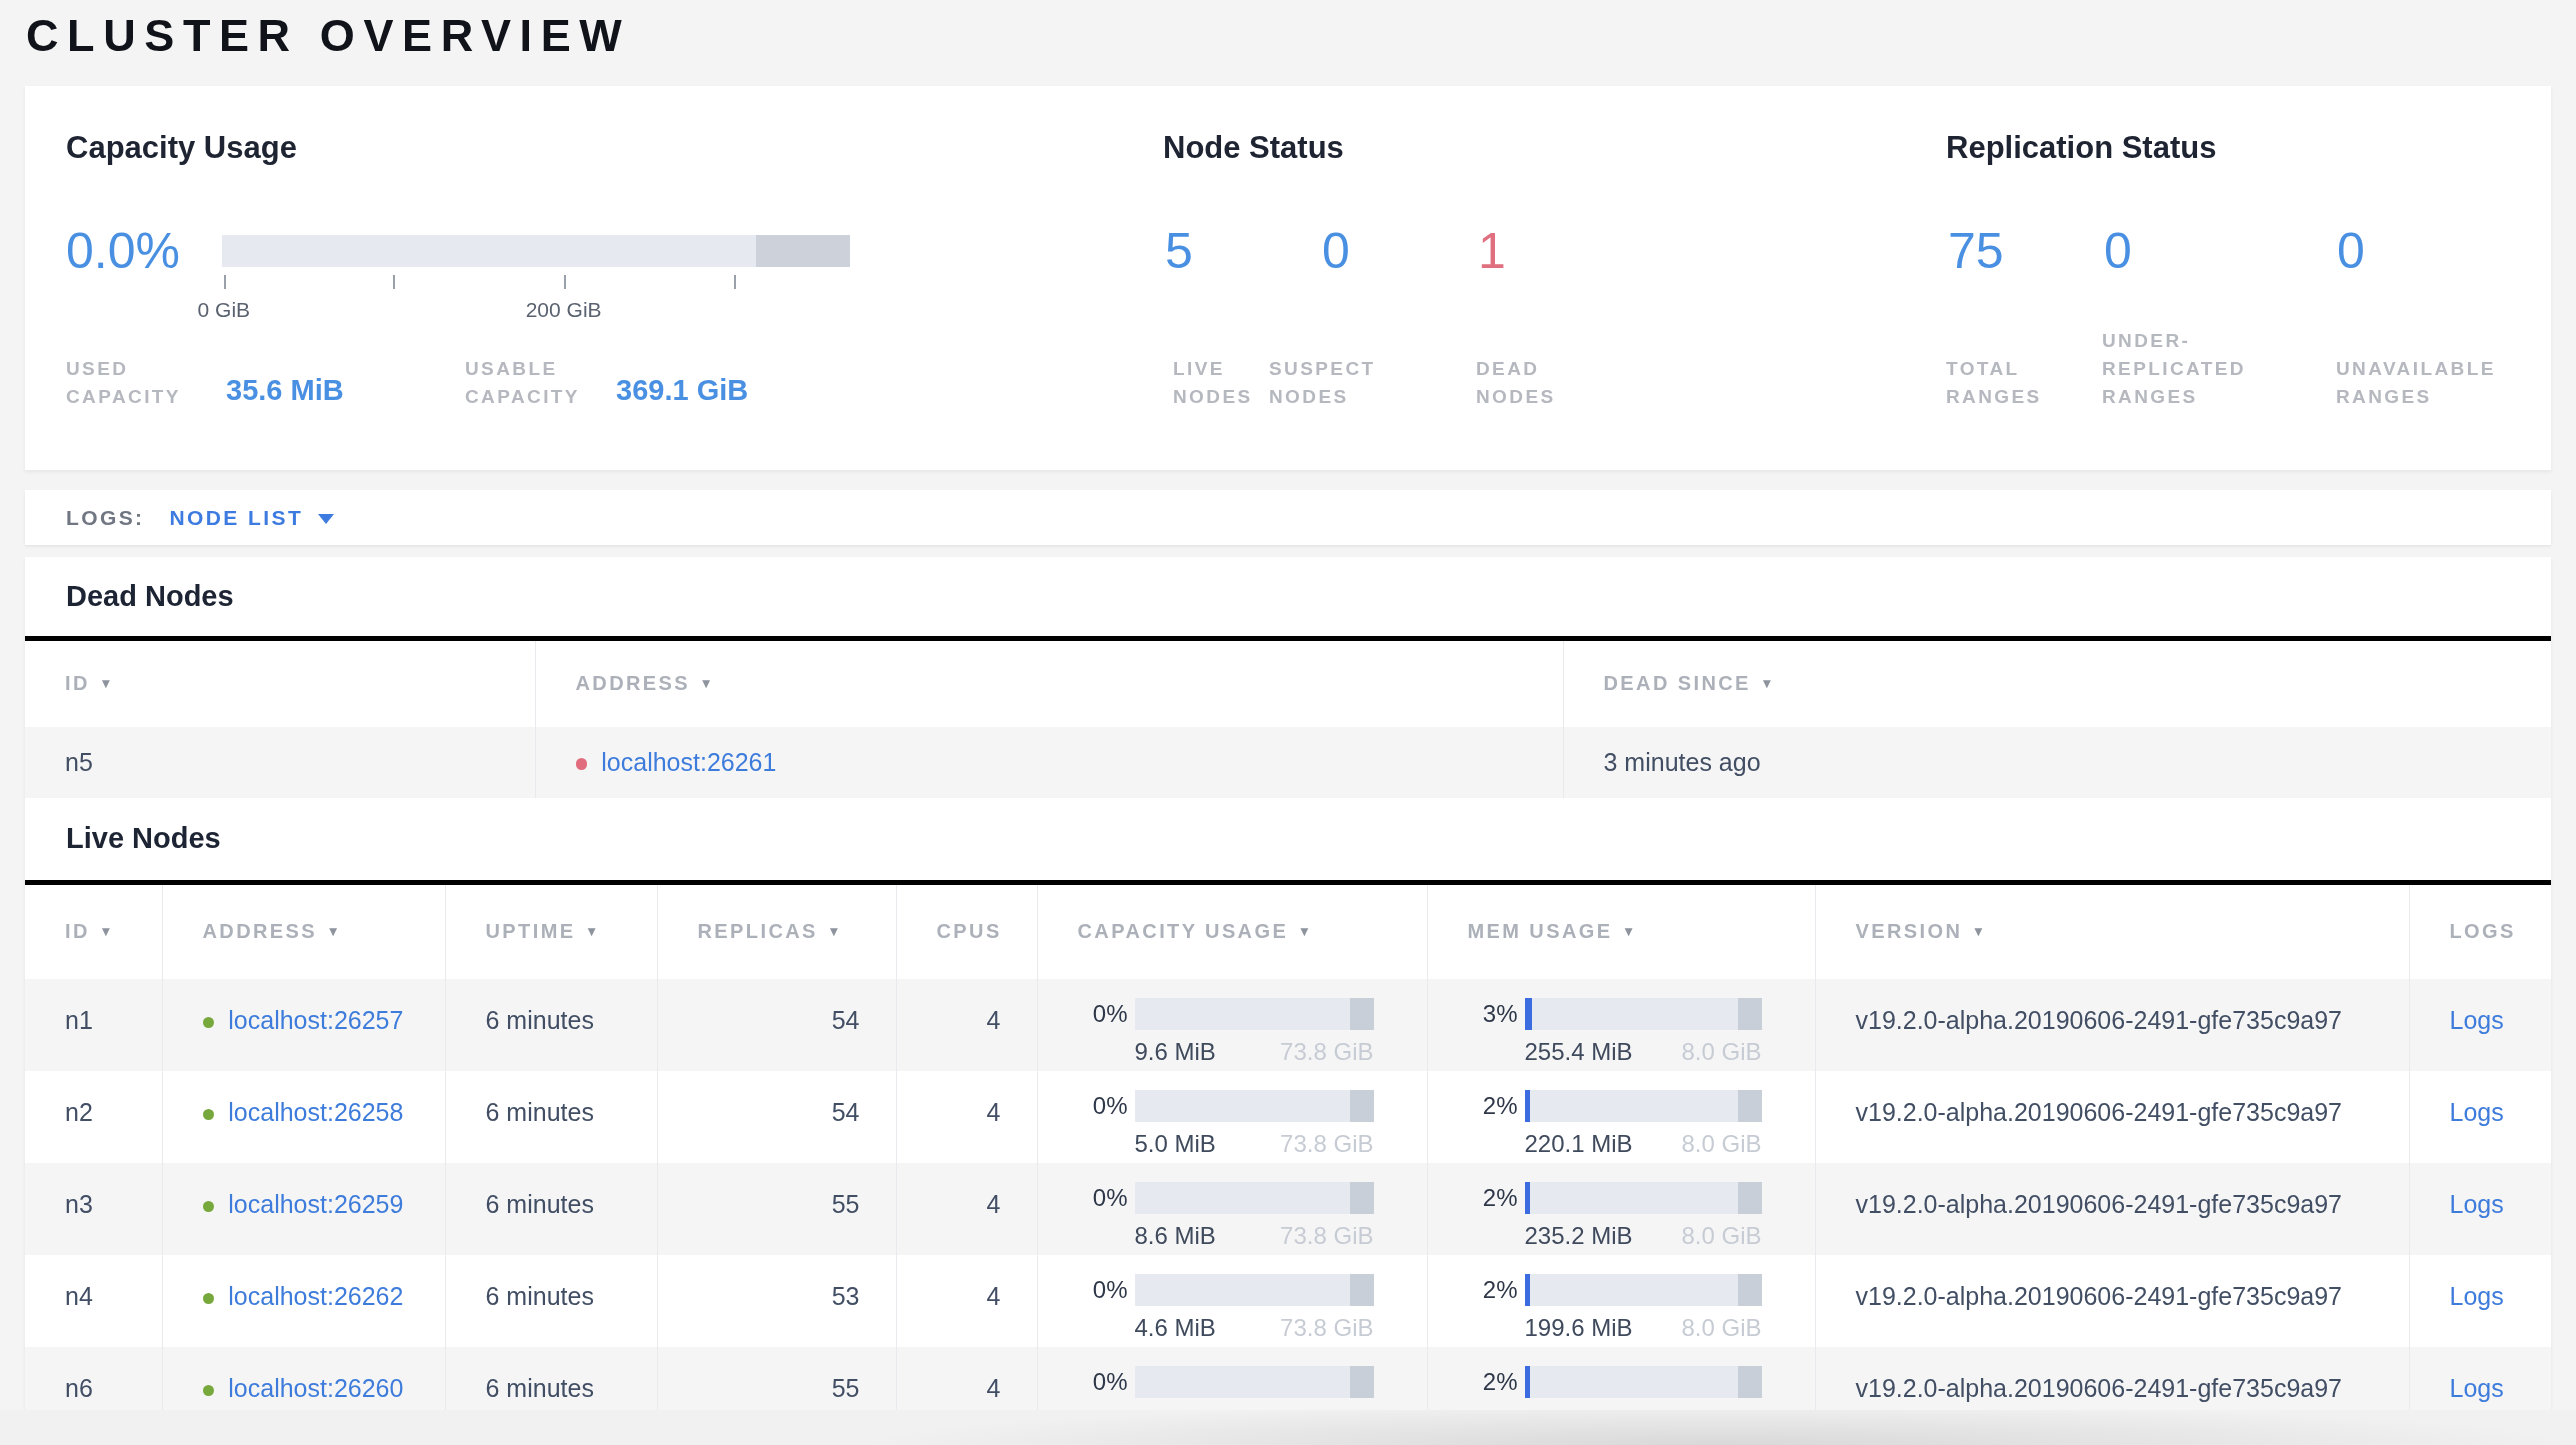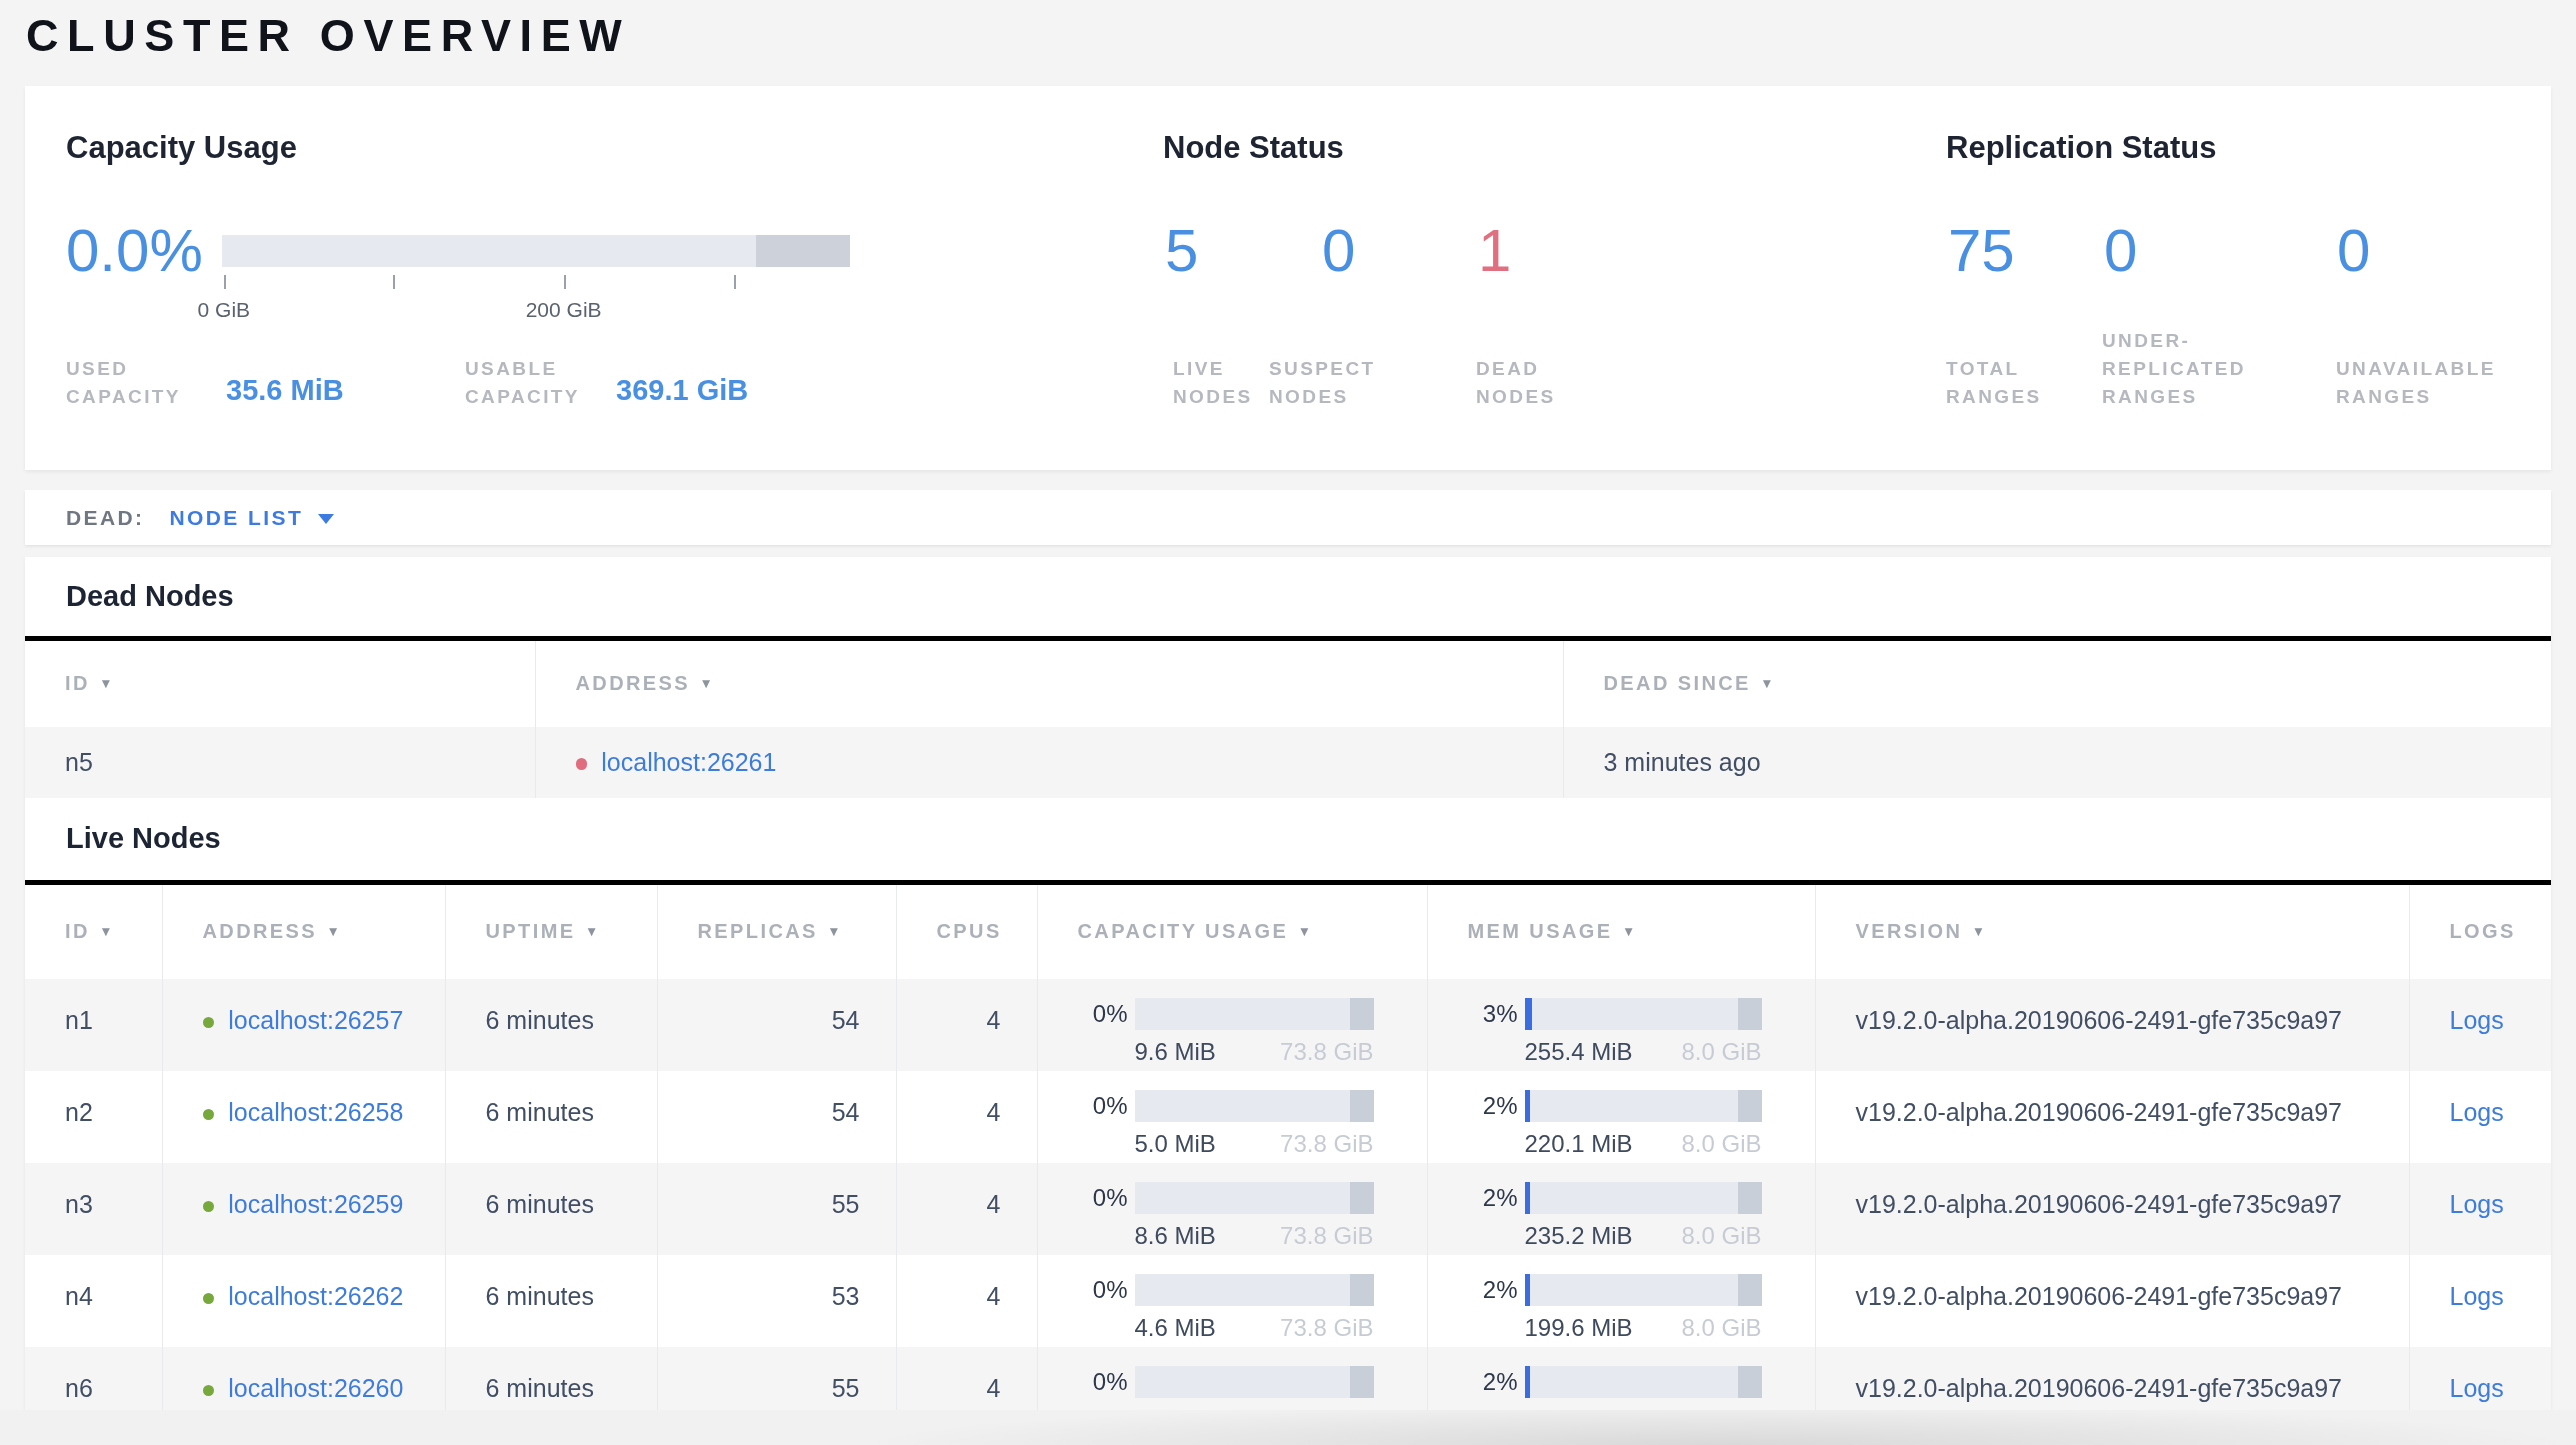--- a/index.html
+++ b/index.html
@@ -16,21 +16,21 @@
     font-size: 45px; font-weight: 700; letter-spacing: 8.6px; color: #10131a;
   }
 
   
   .summary-card {
     position: absolute; left: 25px; top: 86px; width: 2526px; height: 384px;
     background: #fff; box-shadow: 0 1.9px 3.8px rgba(0,0,0,.06);
   }
   .section-title { position: absolute; top: 44px; font-size: 31px; font-weight: 700; color: #1e2432; }
   .t-cap { left: 41px; } .t-node { left: 1138px; } .t-repl { left: 1921px; }
-  .big-stat { position: absolute; top: 139px; font-size: 60px; font-weight: 500; color: #4a90e2; line-height: 52px; }
+  .big-stat { position: absolute; top: 139px; font-size: 50px; font-weight: 500; color: #4a90e2; line-height: 52px; }
   .big-stat.red { color: #e0707f; }
   .stat-label {
     position: absolute; bottom: 59px; font-size: 19px; font-weight: 600; letter-spacing: 2.4px;
     color: #b5b8be; line-height: 28px; white-space: pre-line;
   }
   .stat-value { position: absolute; bottom: 63px; font-size: 29px; font-weight: 600; color: #4a90e2; }
 
   
   .cap-bar { position: absolute; left: 197px; top: 149px; width: 628px; height: 32px; background: #e6e9ef; }
   .cap-fill { position: absolute; left: 0; top: 0; bottom: 0; background: #3b6ce0; }
@@ -158,21 +158,21 @@
   <div class="stat-label" style="left:1921px;">TOTAL
 RANGES</div>
   <div class="stat-label" style="left:2077px;">UNDER-
 REPLICATED
 RANGES</div>
   <div class="stat-label" style="left:2311px;">UNAVAILABLE
 RANGES</div>
 </section>
 
 <div class="view-bar">
-  <span class="view-label">DEAD:</span>
+  <span class="view-label">LOGS:</span>
   <span class="view-select">
     <span class="view-value">NODE LIST</span>
     <span class="view-caret"></span>
   </span>
 </div>
 
 <section class="list-card">
   <div class="table-title dead-title-block">Dead Nodes</div>
   <table class="dead-table">
     <colgroup>

